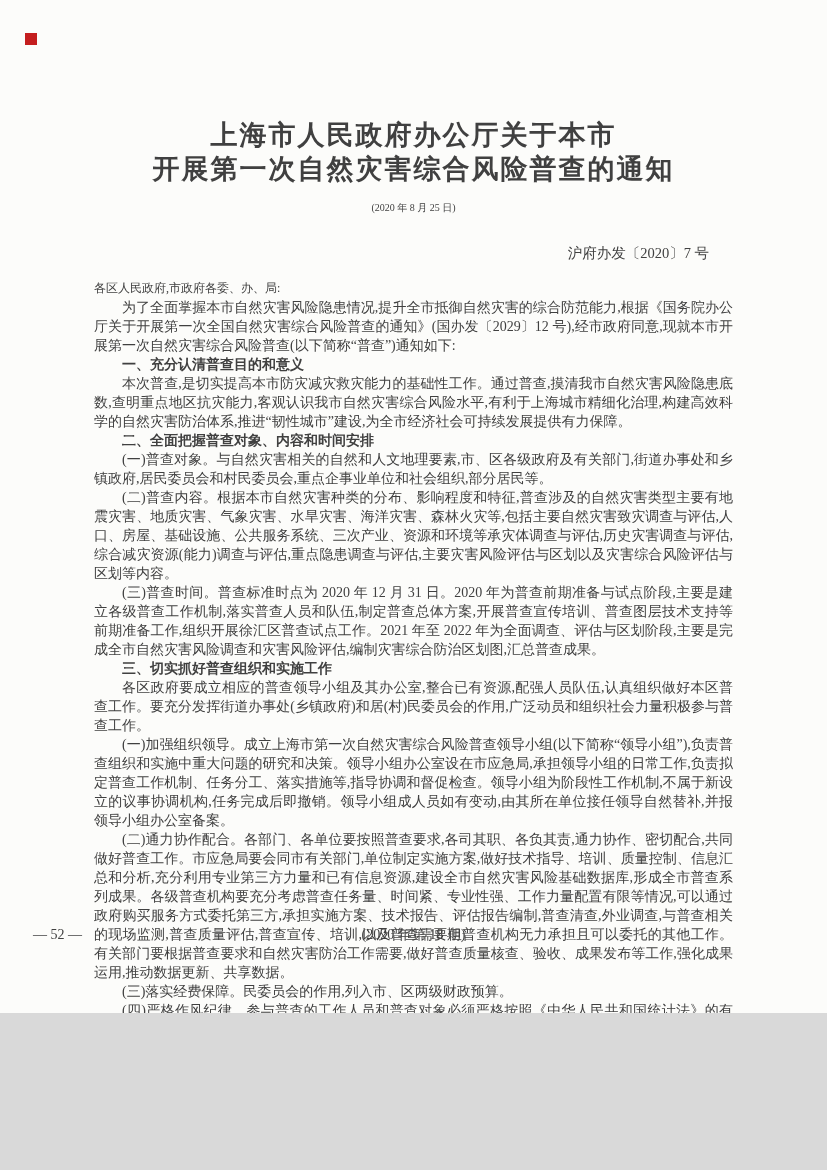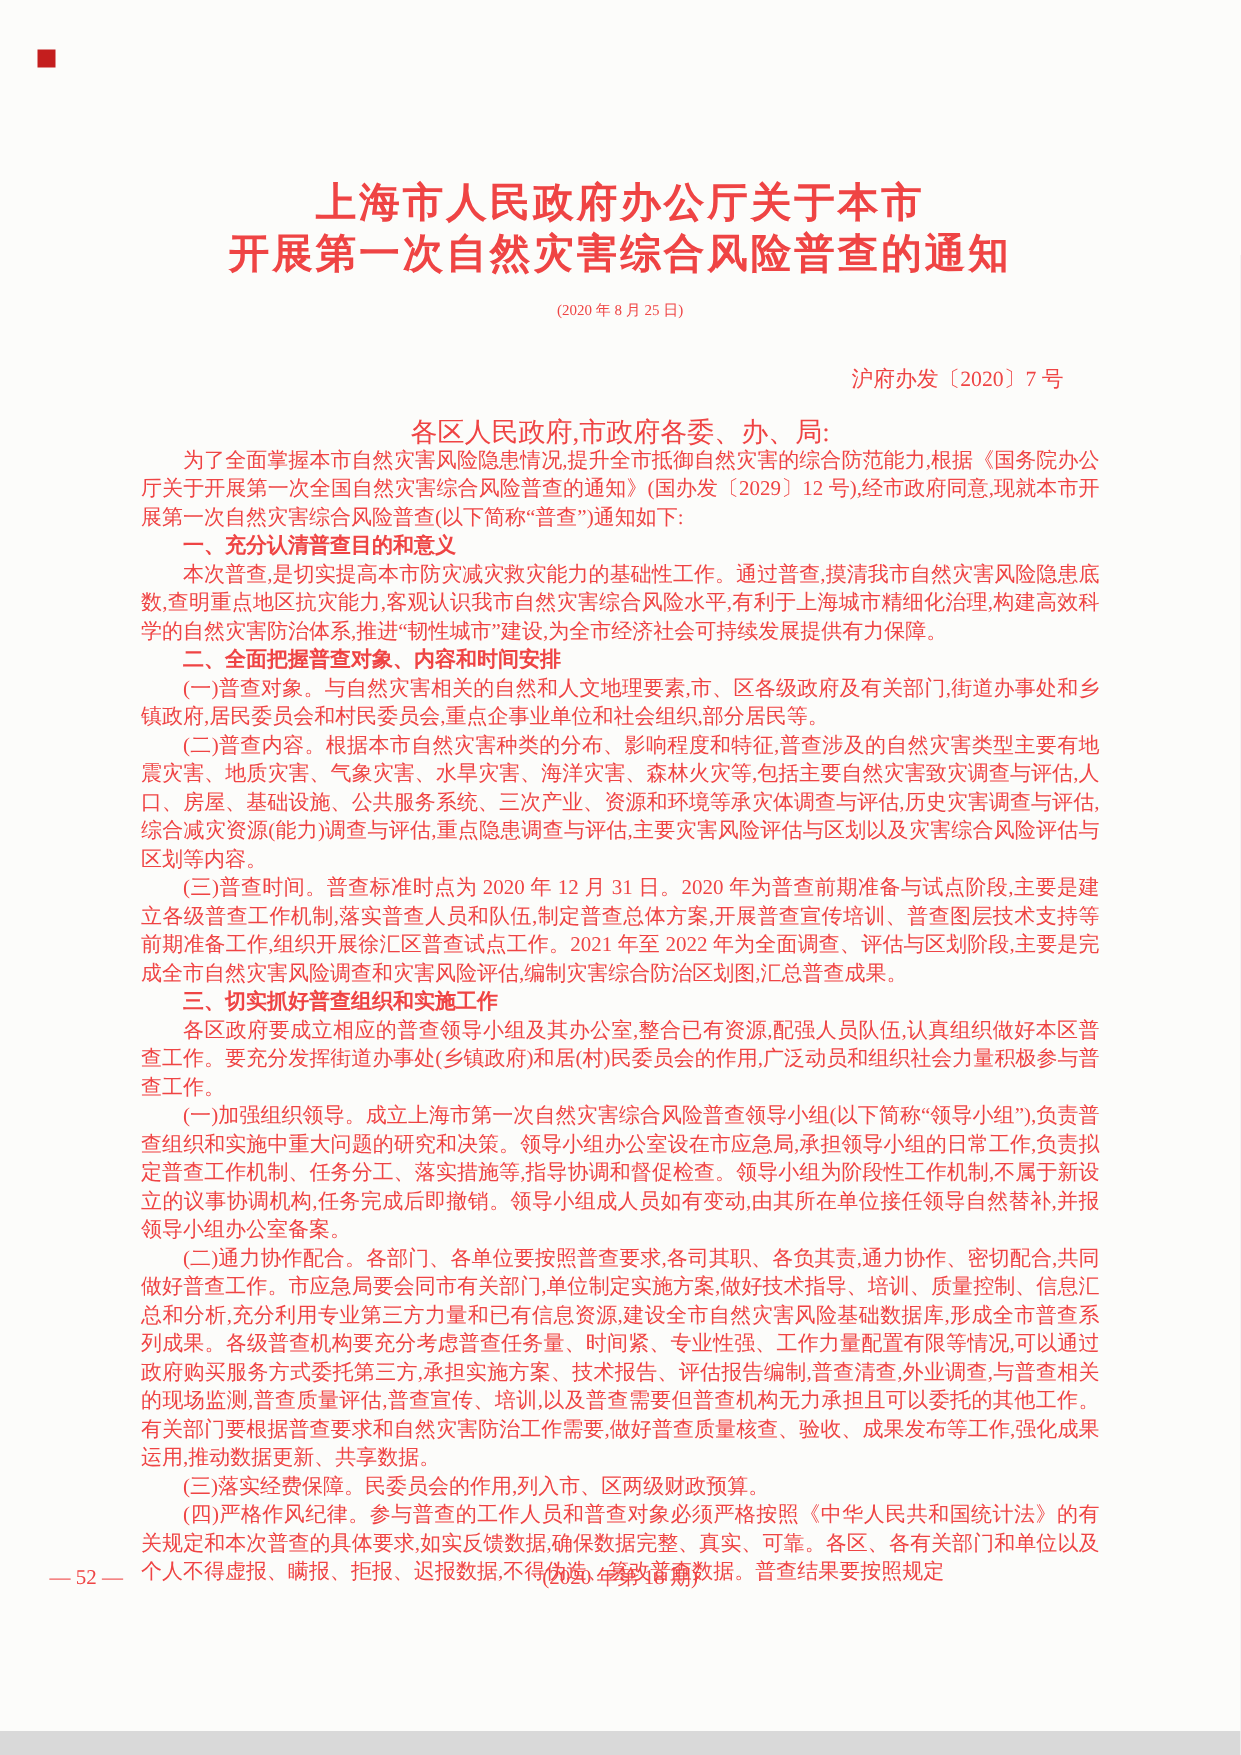--- a/index.html
+++ b/index.html
@@ -4,24 +4,24 @@
 <style>
   * { box-sizing: border-box; }
   html, body { margin: 0; padding: 0; }
   body {
     background: #d9d9d9;
     font-family: "Liberation Serif", "DejaVu Serif", serif;
   }
   .page {
     position: relative;
     width: 827px;
-    height: 1154px;
+    height: 1013px;
     margin: 0 auto;
     background: #fcfcfa;
-    color: #ef4444;
+    color: #404040;
     overflow: hidden;
   }
   .corner-mark {
     position: absolute;
     left: 25px;
     top: 33px;
     width: 12px;
     height: 12px;
     background: #c41e1e;
   }
@@ -44,37 +44,36 @@
     margin-bottom: 26px;
   }
   .doc-number {
     text-align: right;
     font-size: 14.5px;
     line-height: 19px;
     padding-right: 24px;
     margin-bottom: 16px;
   }
   .salutation {
-    font-size: 18px;
+    font-size: 12px;
     line-height: 19px;
-    text-align: center;
   }
   .para {
     margin: 0;
     font-size: 14px;
     line-height: 19px;
     text-align: justify;
     text-indent: 2em;
   }
   .para.heading { font-weight: bold; }
   .footer {
     position: absolute;
     left: 0;
     right: 0;
-    bottom: 91px;
+    bottom: 68px;
     height: 20px;
     font-size: 14px;
     line-height: 20px;
   }
   .page-number {
     position: absolute;
     left: 33px;
     top: 0;
   }
   .issue {

